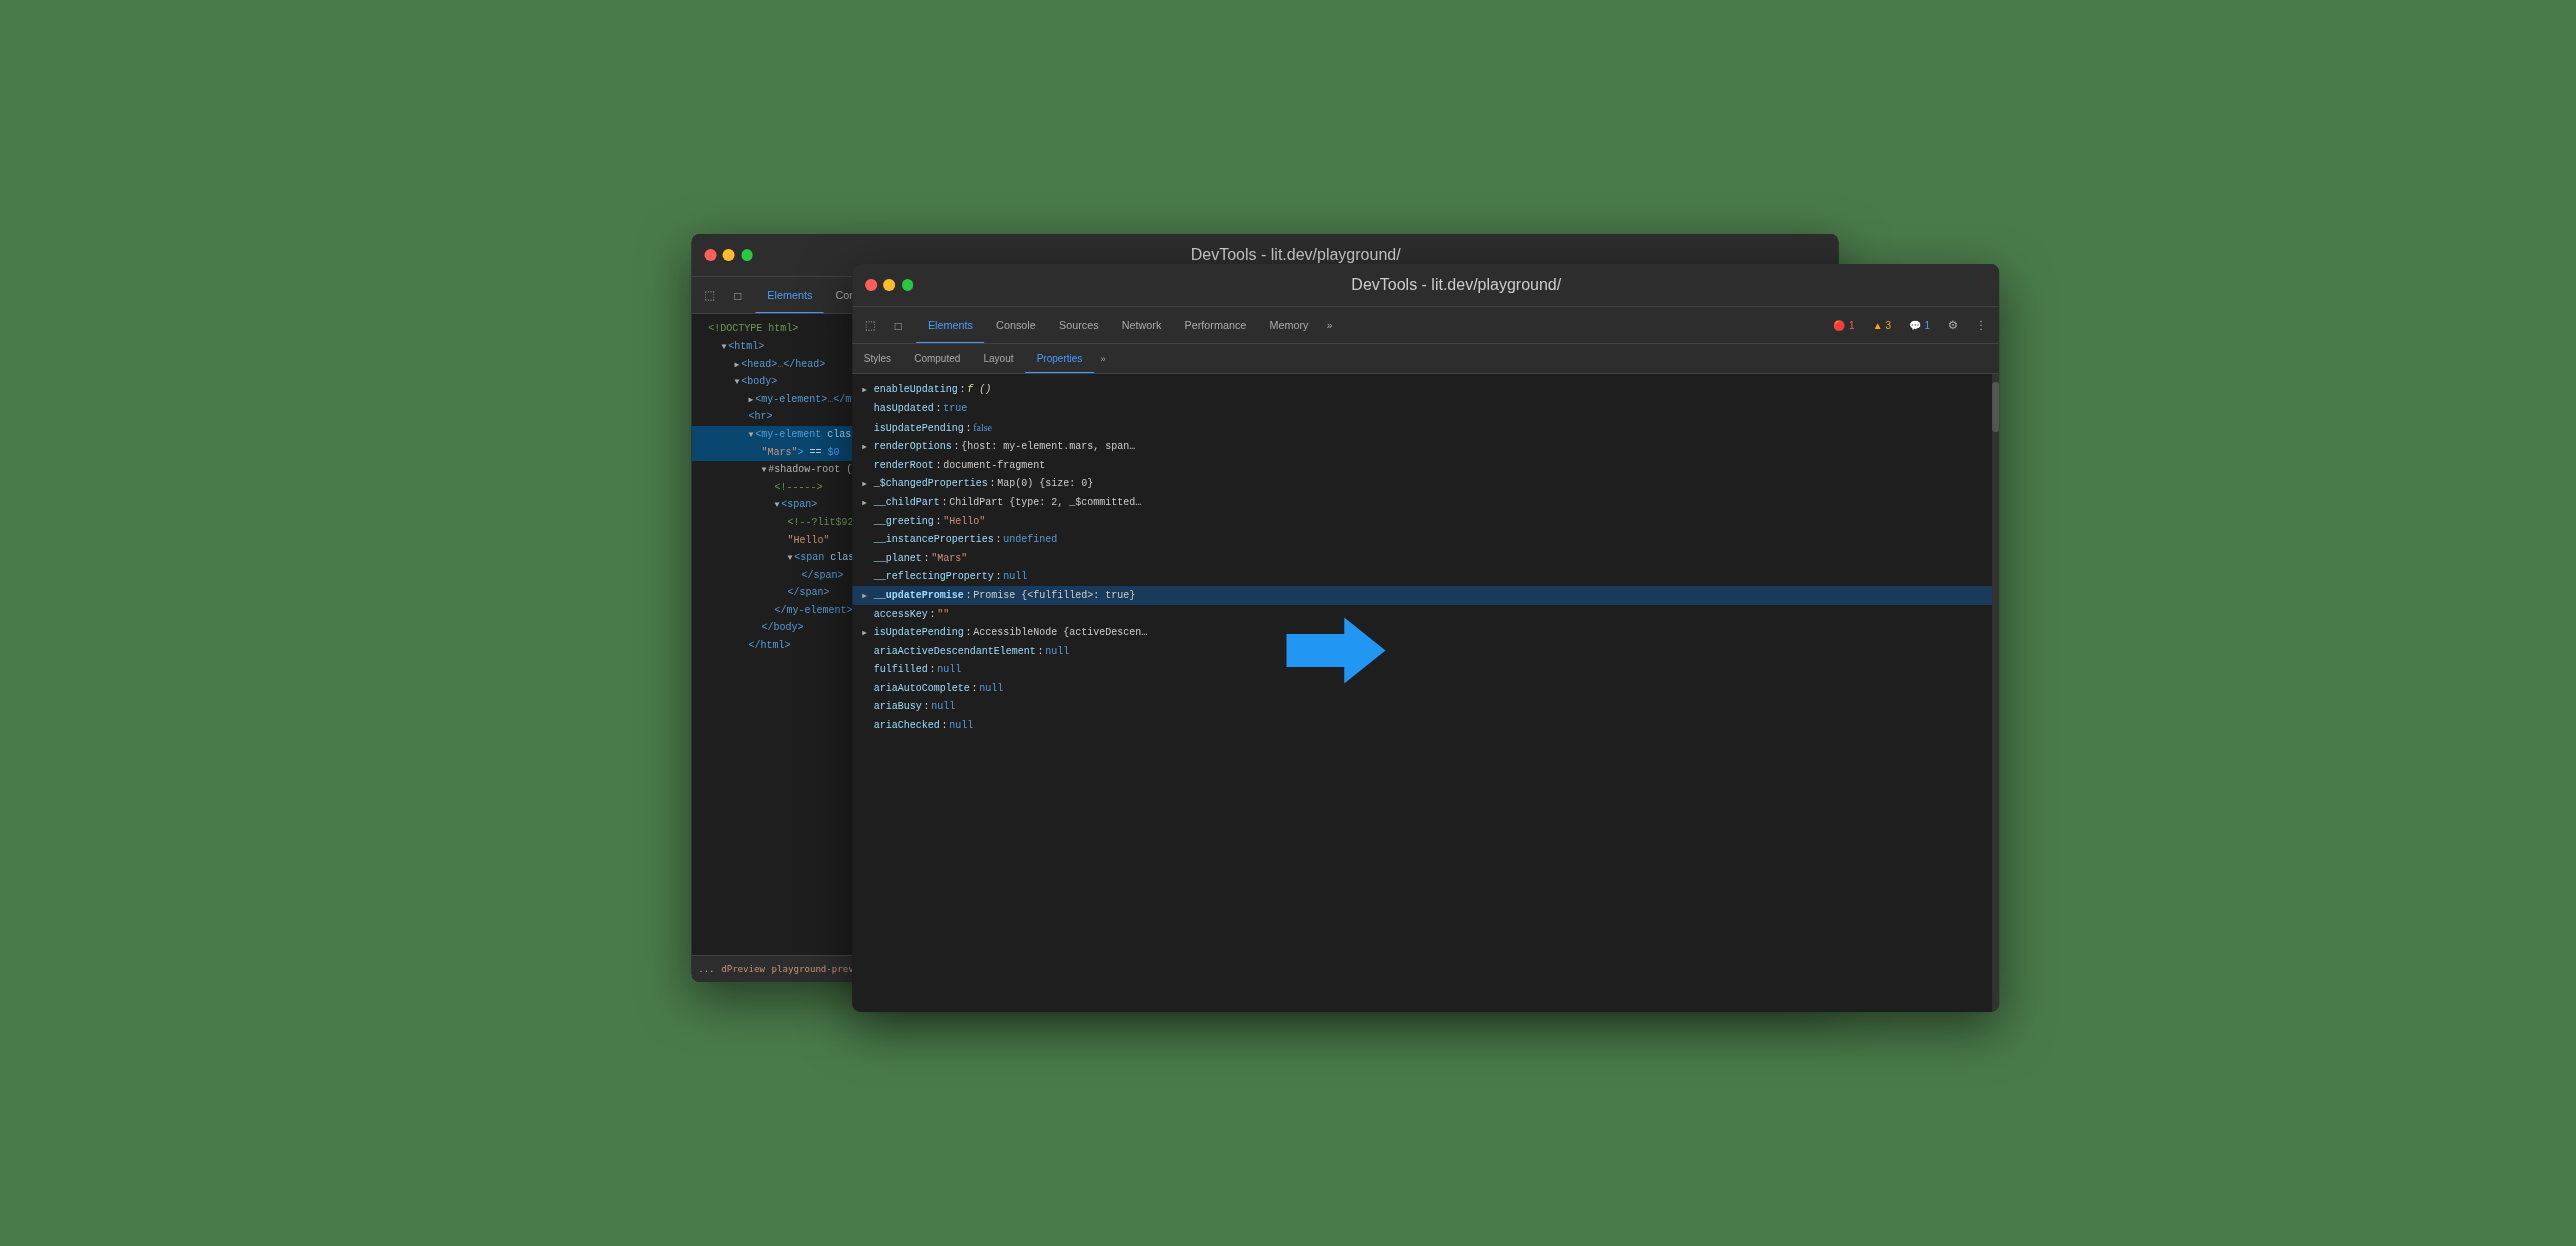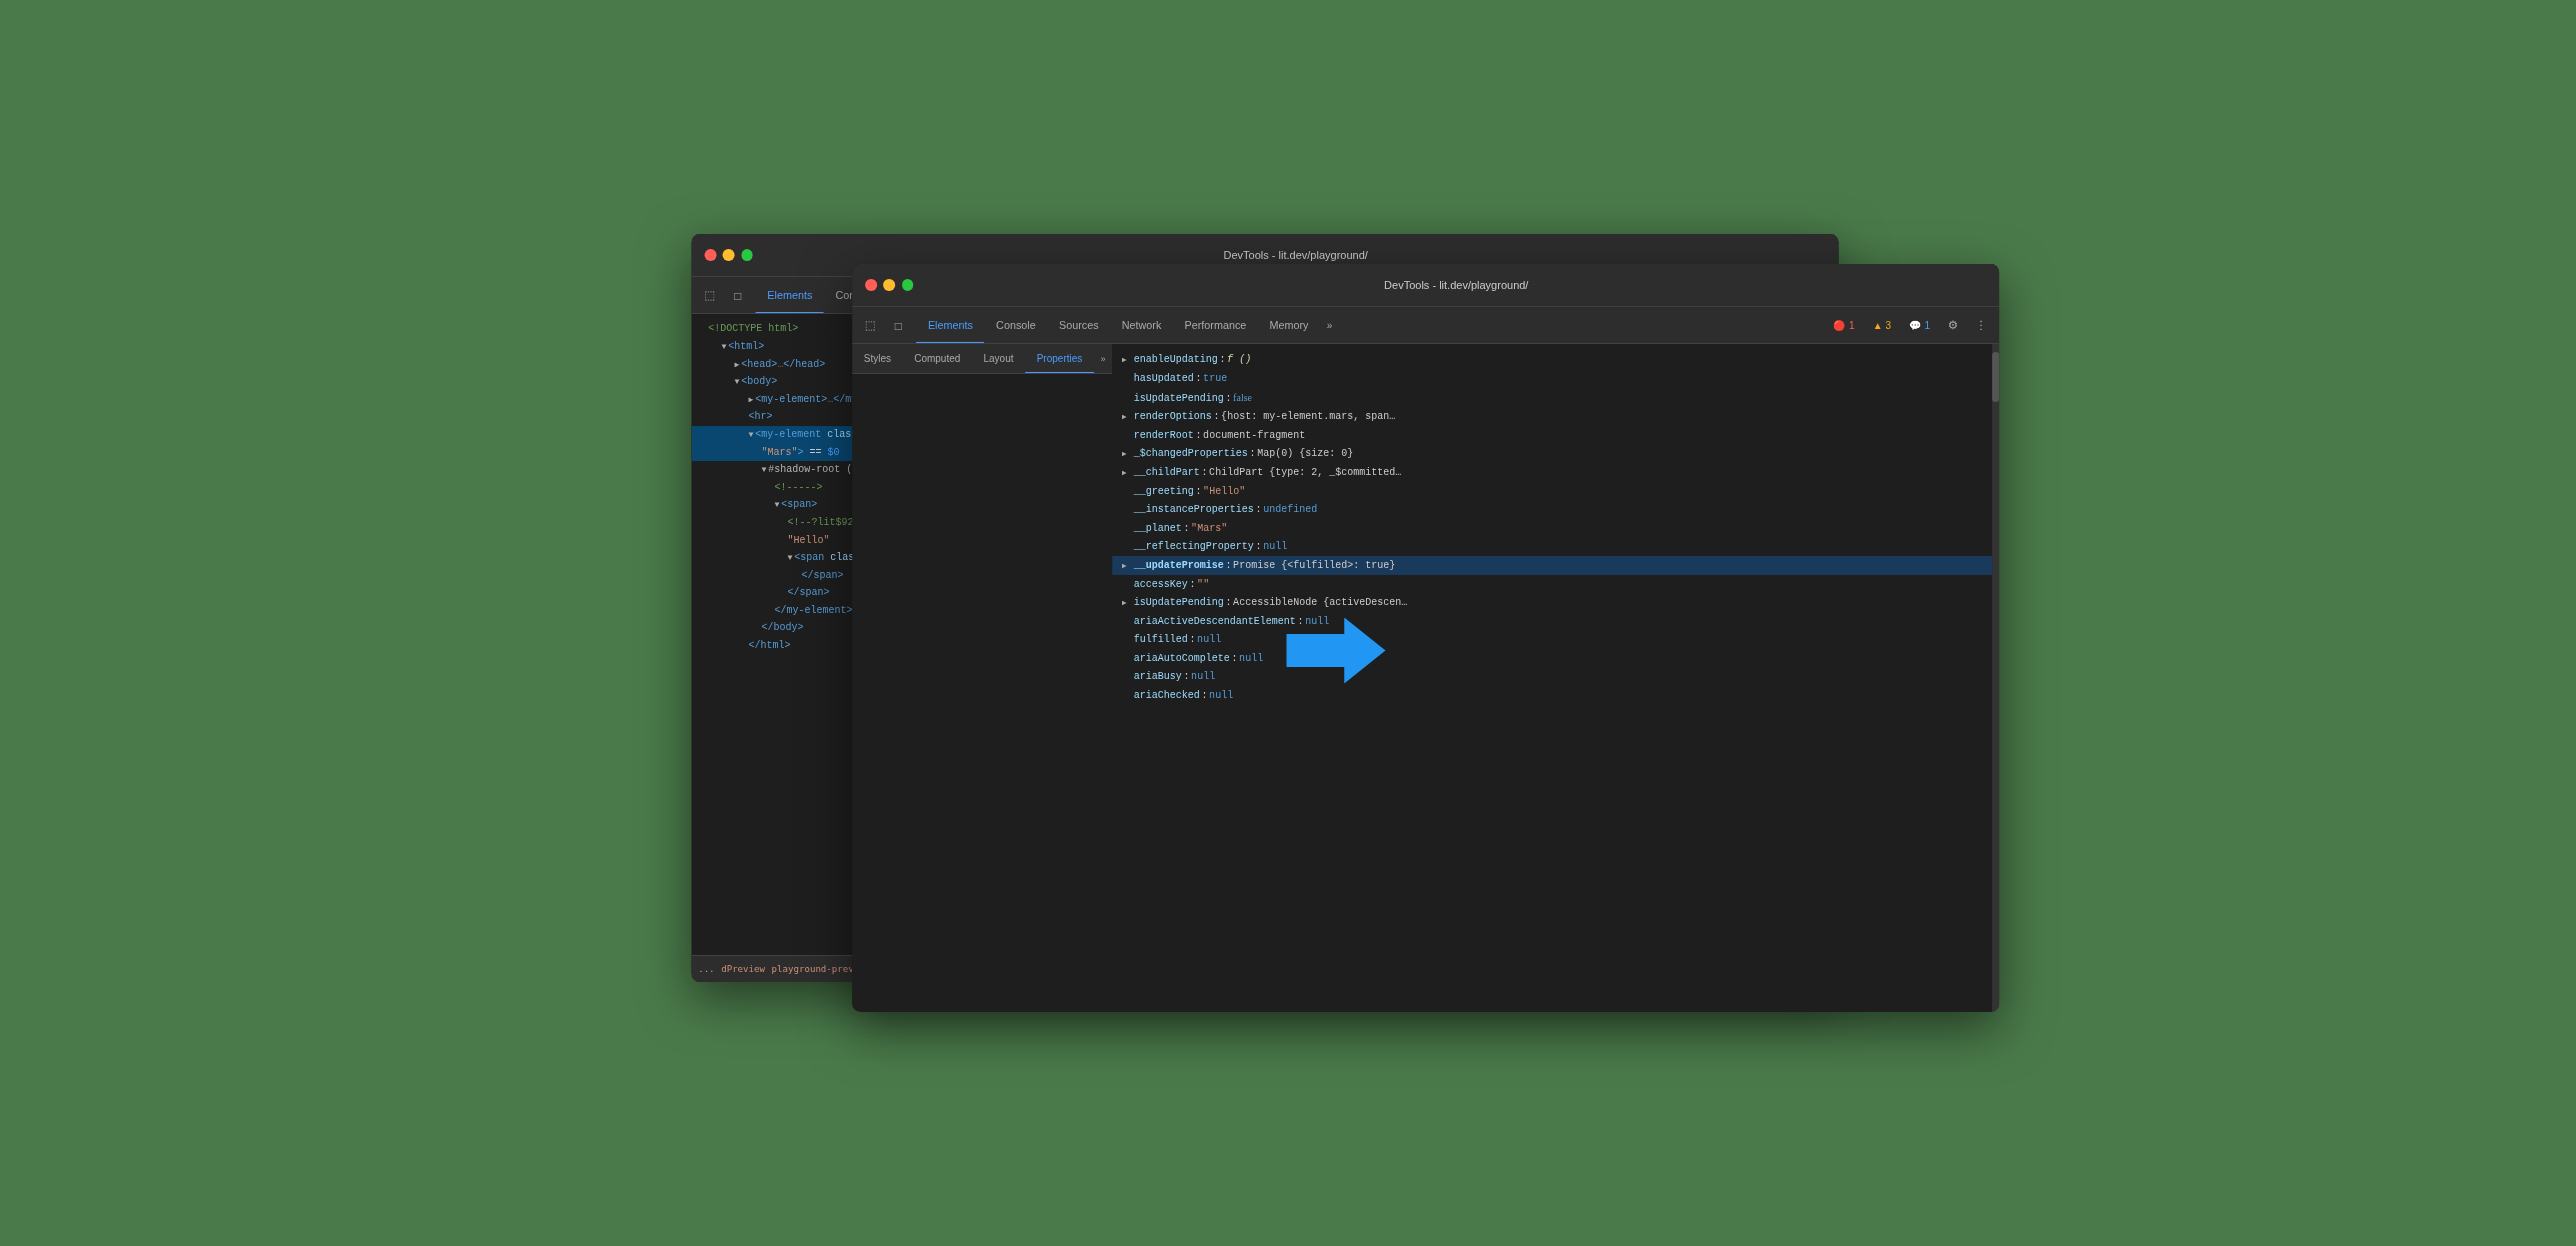--- a/index.html
+++ b/index.html
@@ -66,21 +66,21 @@
       border-radius: 50%;
     }
     .tl-red { background: #ff5f57; }
     .tl-yellow { background: #febc2e; }
     .tl-green { background: #28c840; }
 
     .title-text {
       flex: 1;
       text-align: center;
       color: #ccc;
-      font-size: 11px;
+      font-size: 16px;
     }
 
     
     .tab-bar {
       background: #2d2d2d;
       height: 37px;
       display: flex;
       align-items: stretch;
       border-bottom: 0.8px solid #444;
       flex-shrink: 0;
@@ -225,21 +225,21 @@
     .breadcrumb-item {
       color: #ce9178;
       white-space: nowrap;
     }
     .breadcrumb-sep { color: #666; }
 
     
     .right-panels {
       flex: 1;
       display: flex;
-      flex-direction: row;
+      flex-direction: column;
     }
 
     
     .panel-tabs {
       display: flex;
       align-items: stretch;
       background: #2d2d2d;
       border-bottom: 0.8px solid #444;
       height: 30px;
       flex-shrink: 0;

